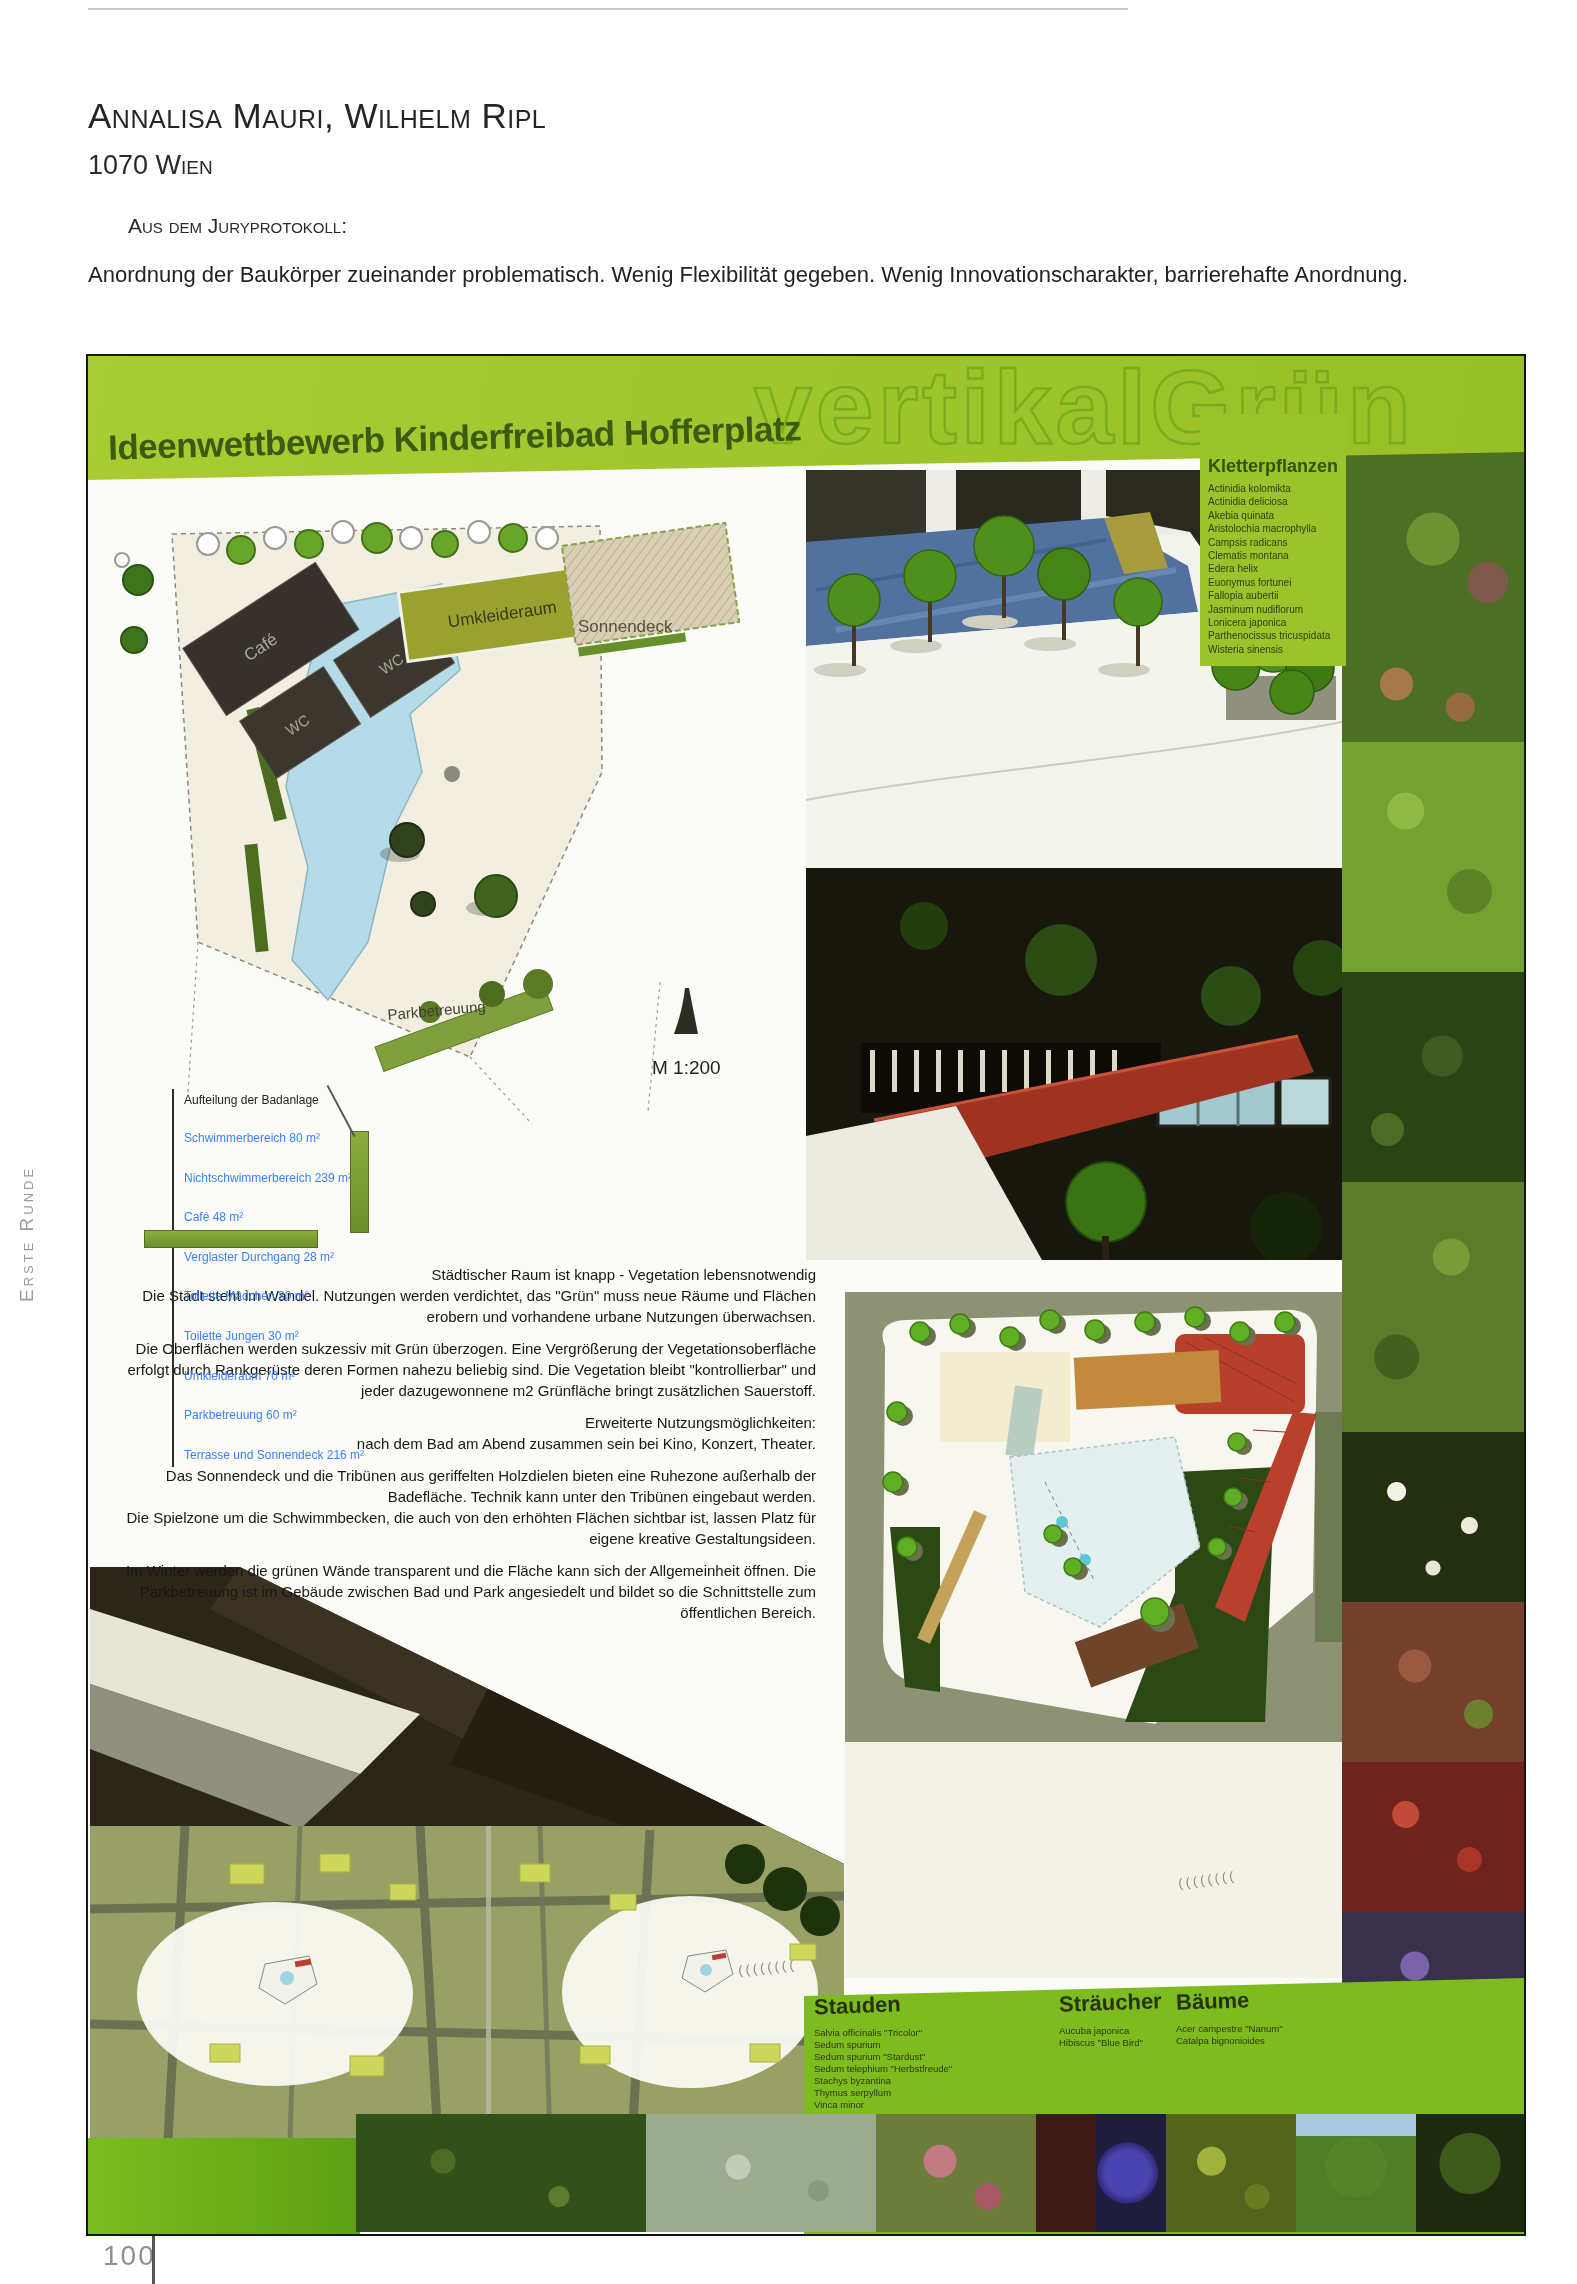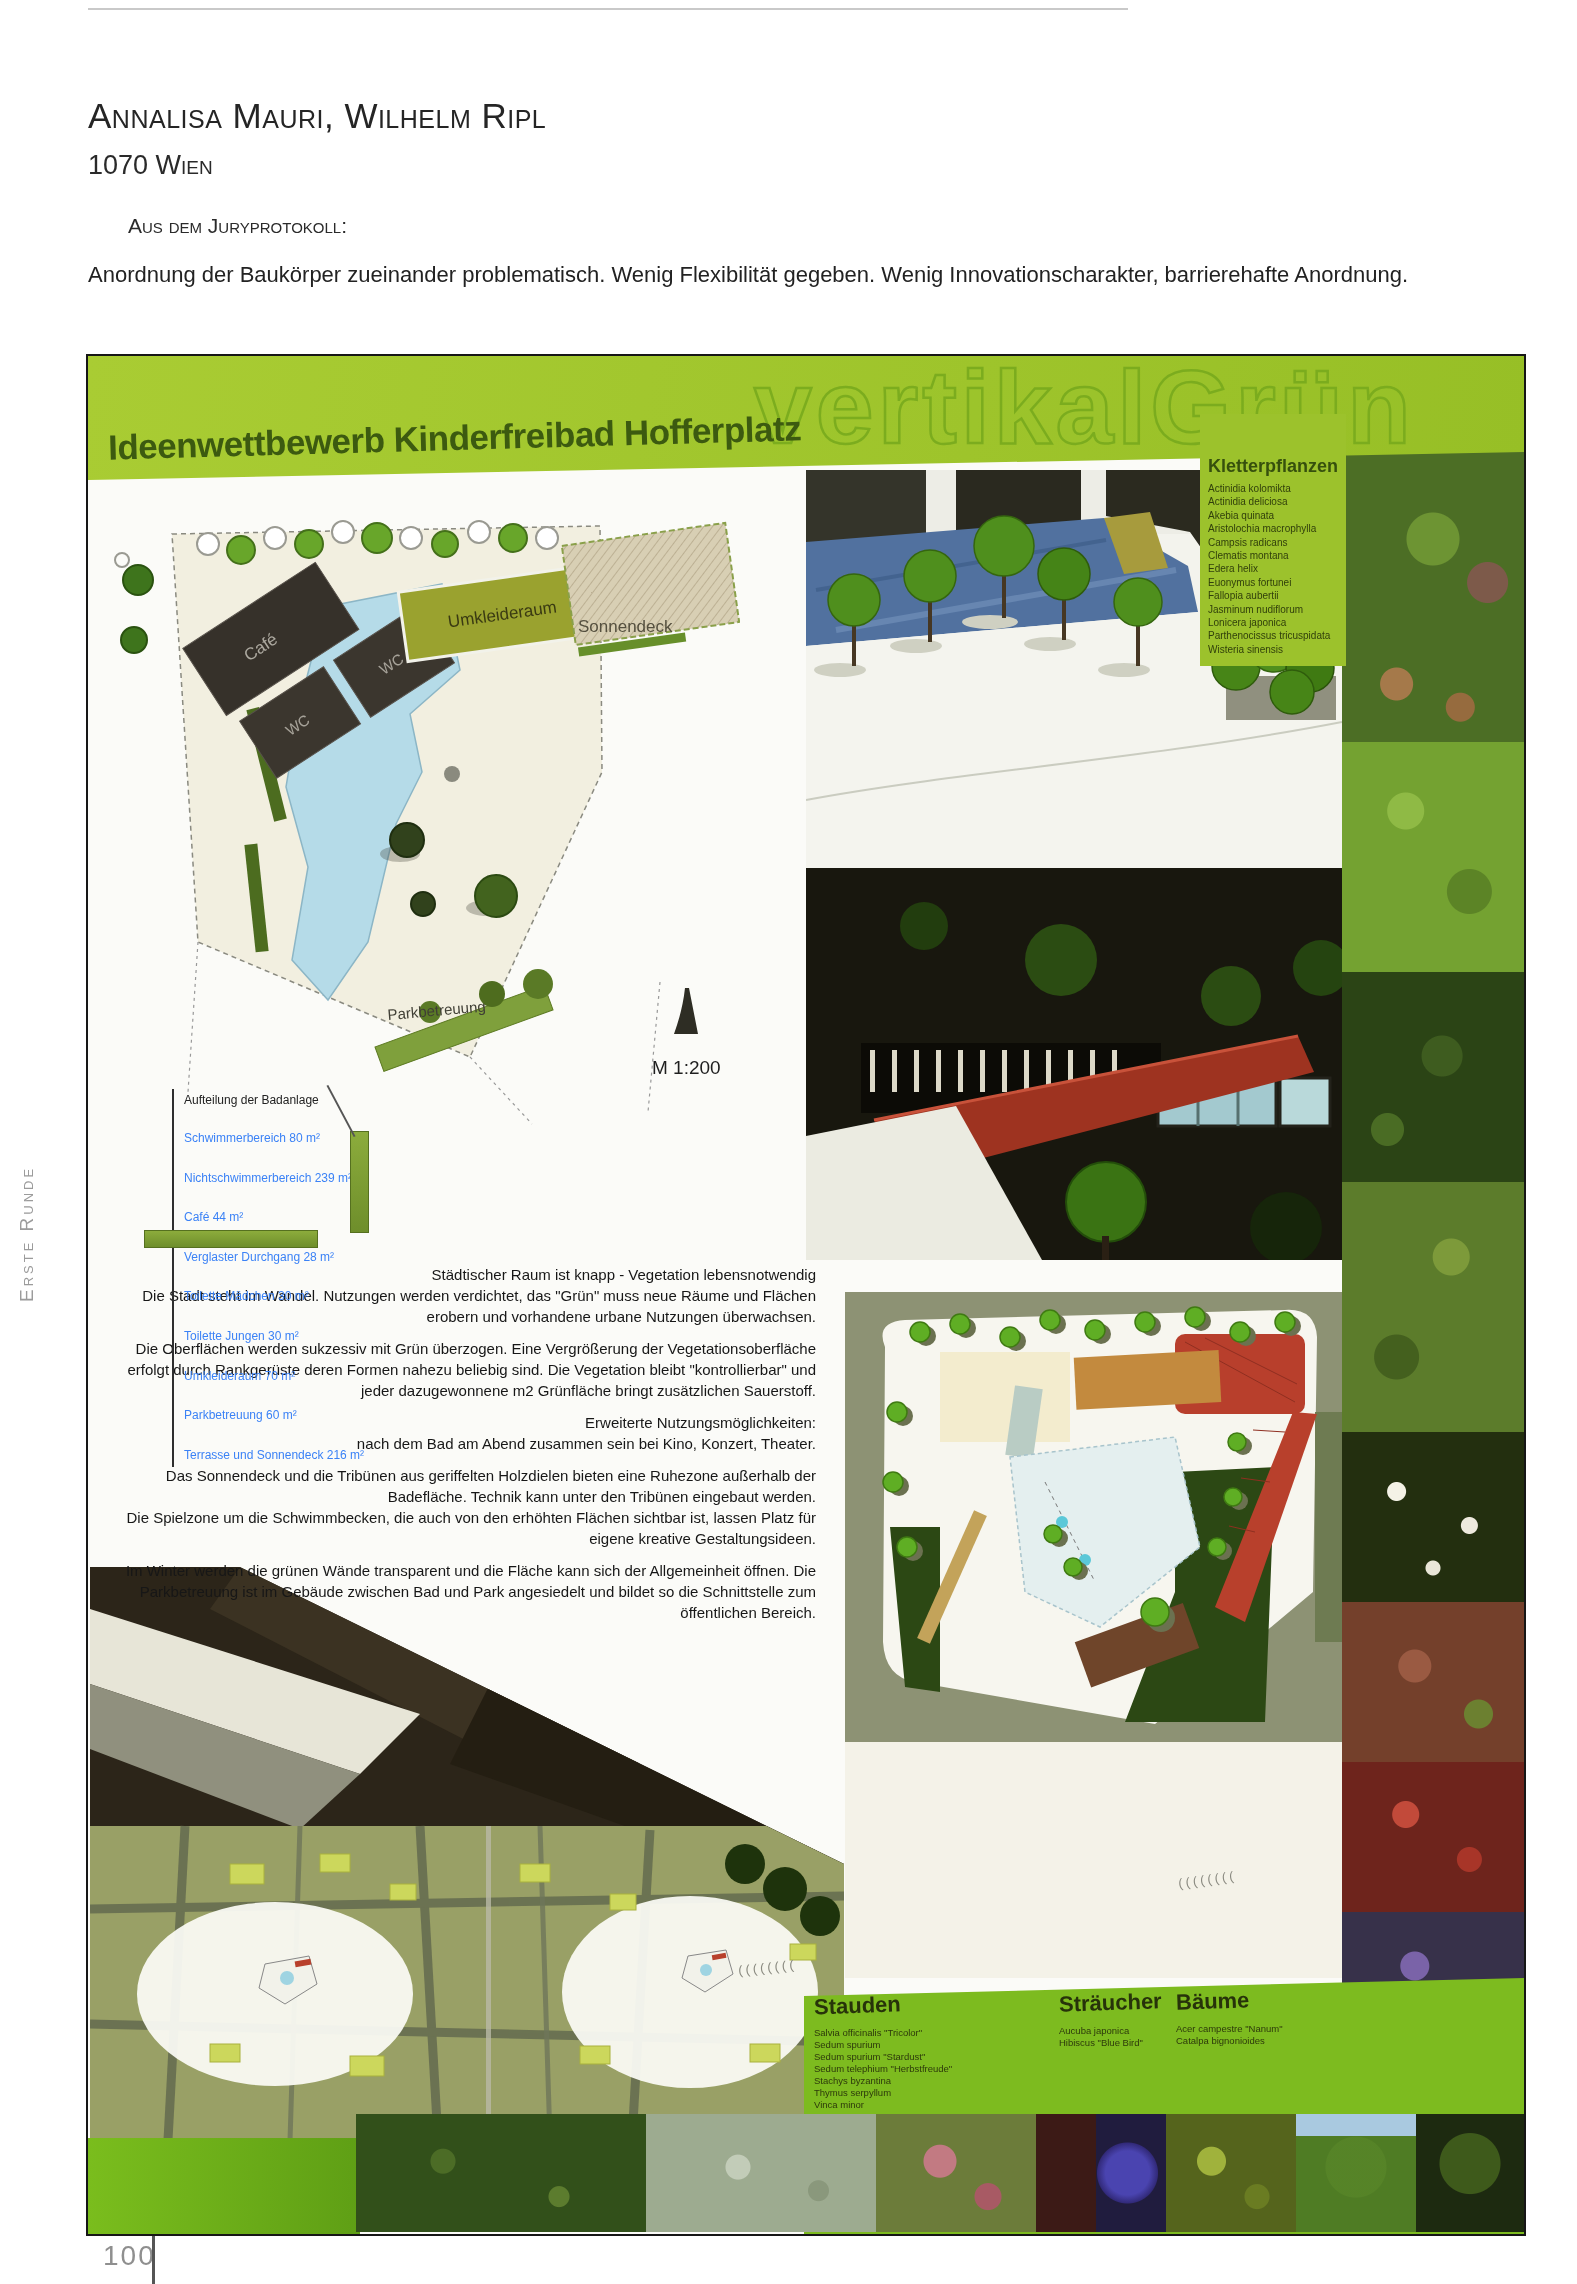--- a/index.html
+++ b/index.html
@@ -234,21 +234,21 @@
       </g>
 
       <path d="M585,516 C583,534 579,548 574,562 L598,562 L589,516 Z" fill="#2e2d24"></path>
       <text x="552" y="602" font-size="19" fill="#1f1f1f">M 1:200</text>
     </svg>
 
     <div class="abs" id="area-table">
       <div class="atitle">Aufteilung der Badanlage</div>
       <div class="arow">Schwimmerbereich 80 m²</div>
       <div class="arow">Nichtschwimmerbereich 239 m²</div>
-      <div class="arow">Café 44 m²</div>
+      <div class="arow">Café 48 m²</div>
       <div class="arow">Verglaster Durchgang 28 m²</div>
       <div class="arow">Toilette Mädchen 30 m²</div>
       <div class="arow">Toilette Jungen 30 m²</div>
       <div class="arow">Umkleideraum 70 m²</div>
       <div class="arow">Parkbetreuung 60 m²</div>
       <div class="arow">Terrasse und Sonnendeck 216 m²</div>
     </div>
     <div class="abs" id="table-vbar"></div>
     <div class="abs" id="table-hbar"></div>
     <div class="abs" id="table-diag"></div>

